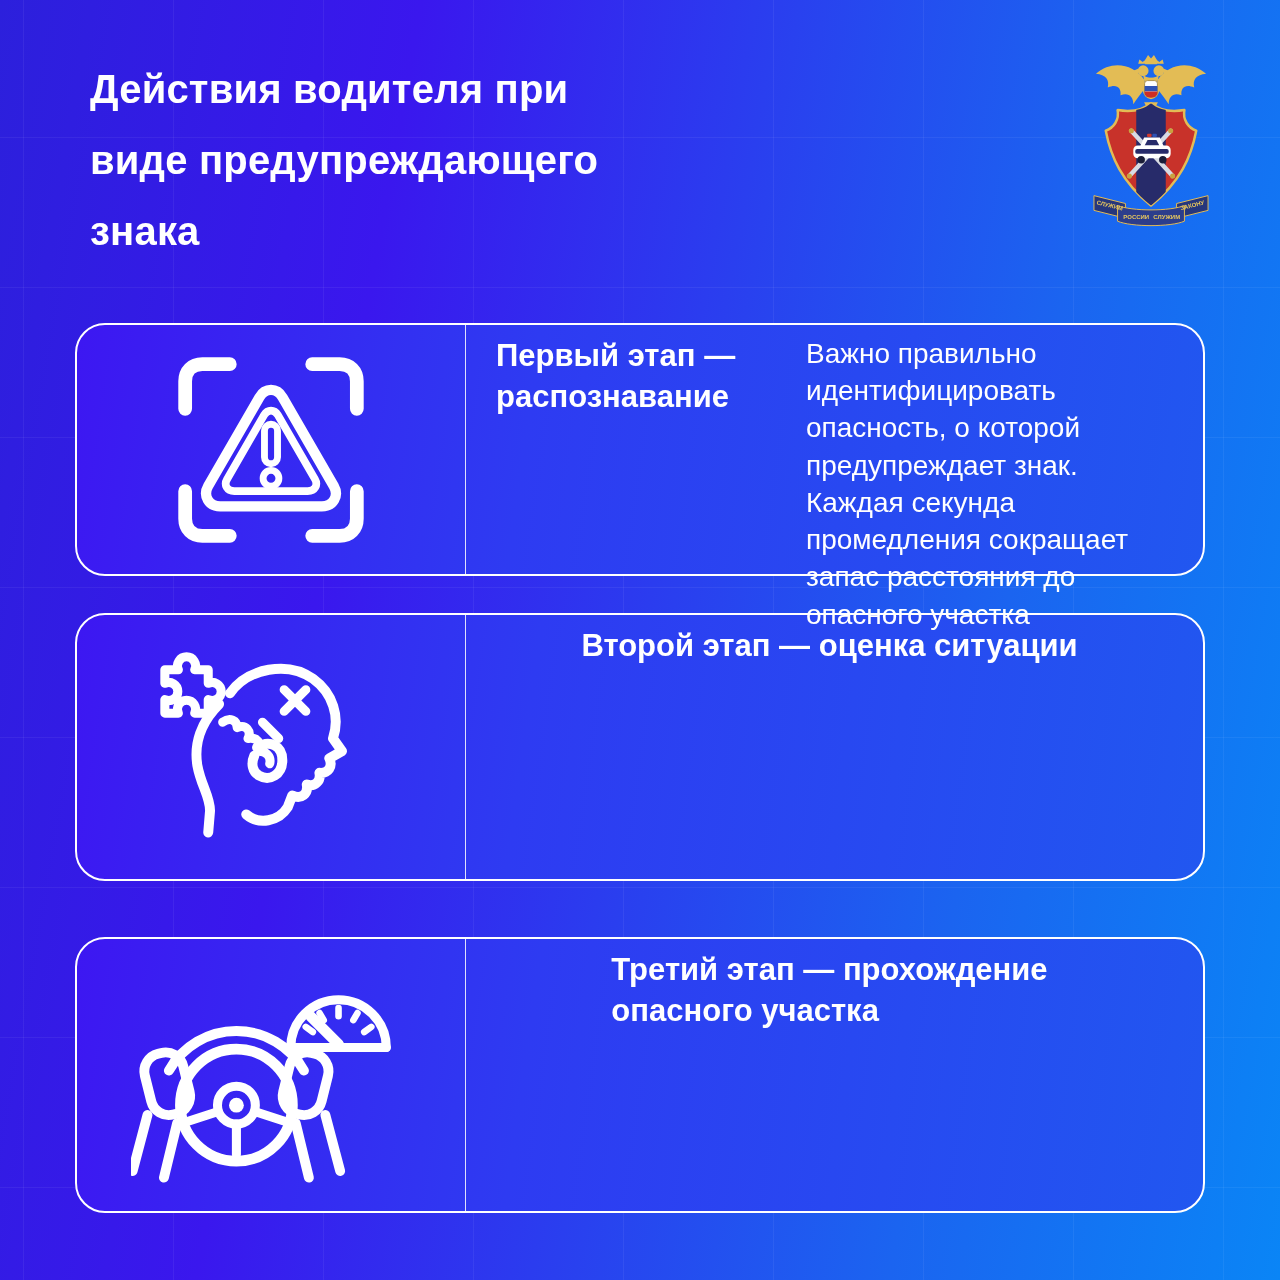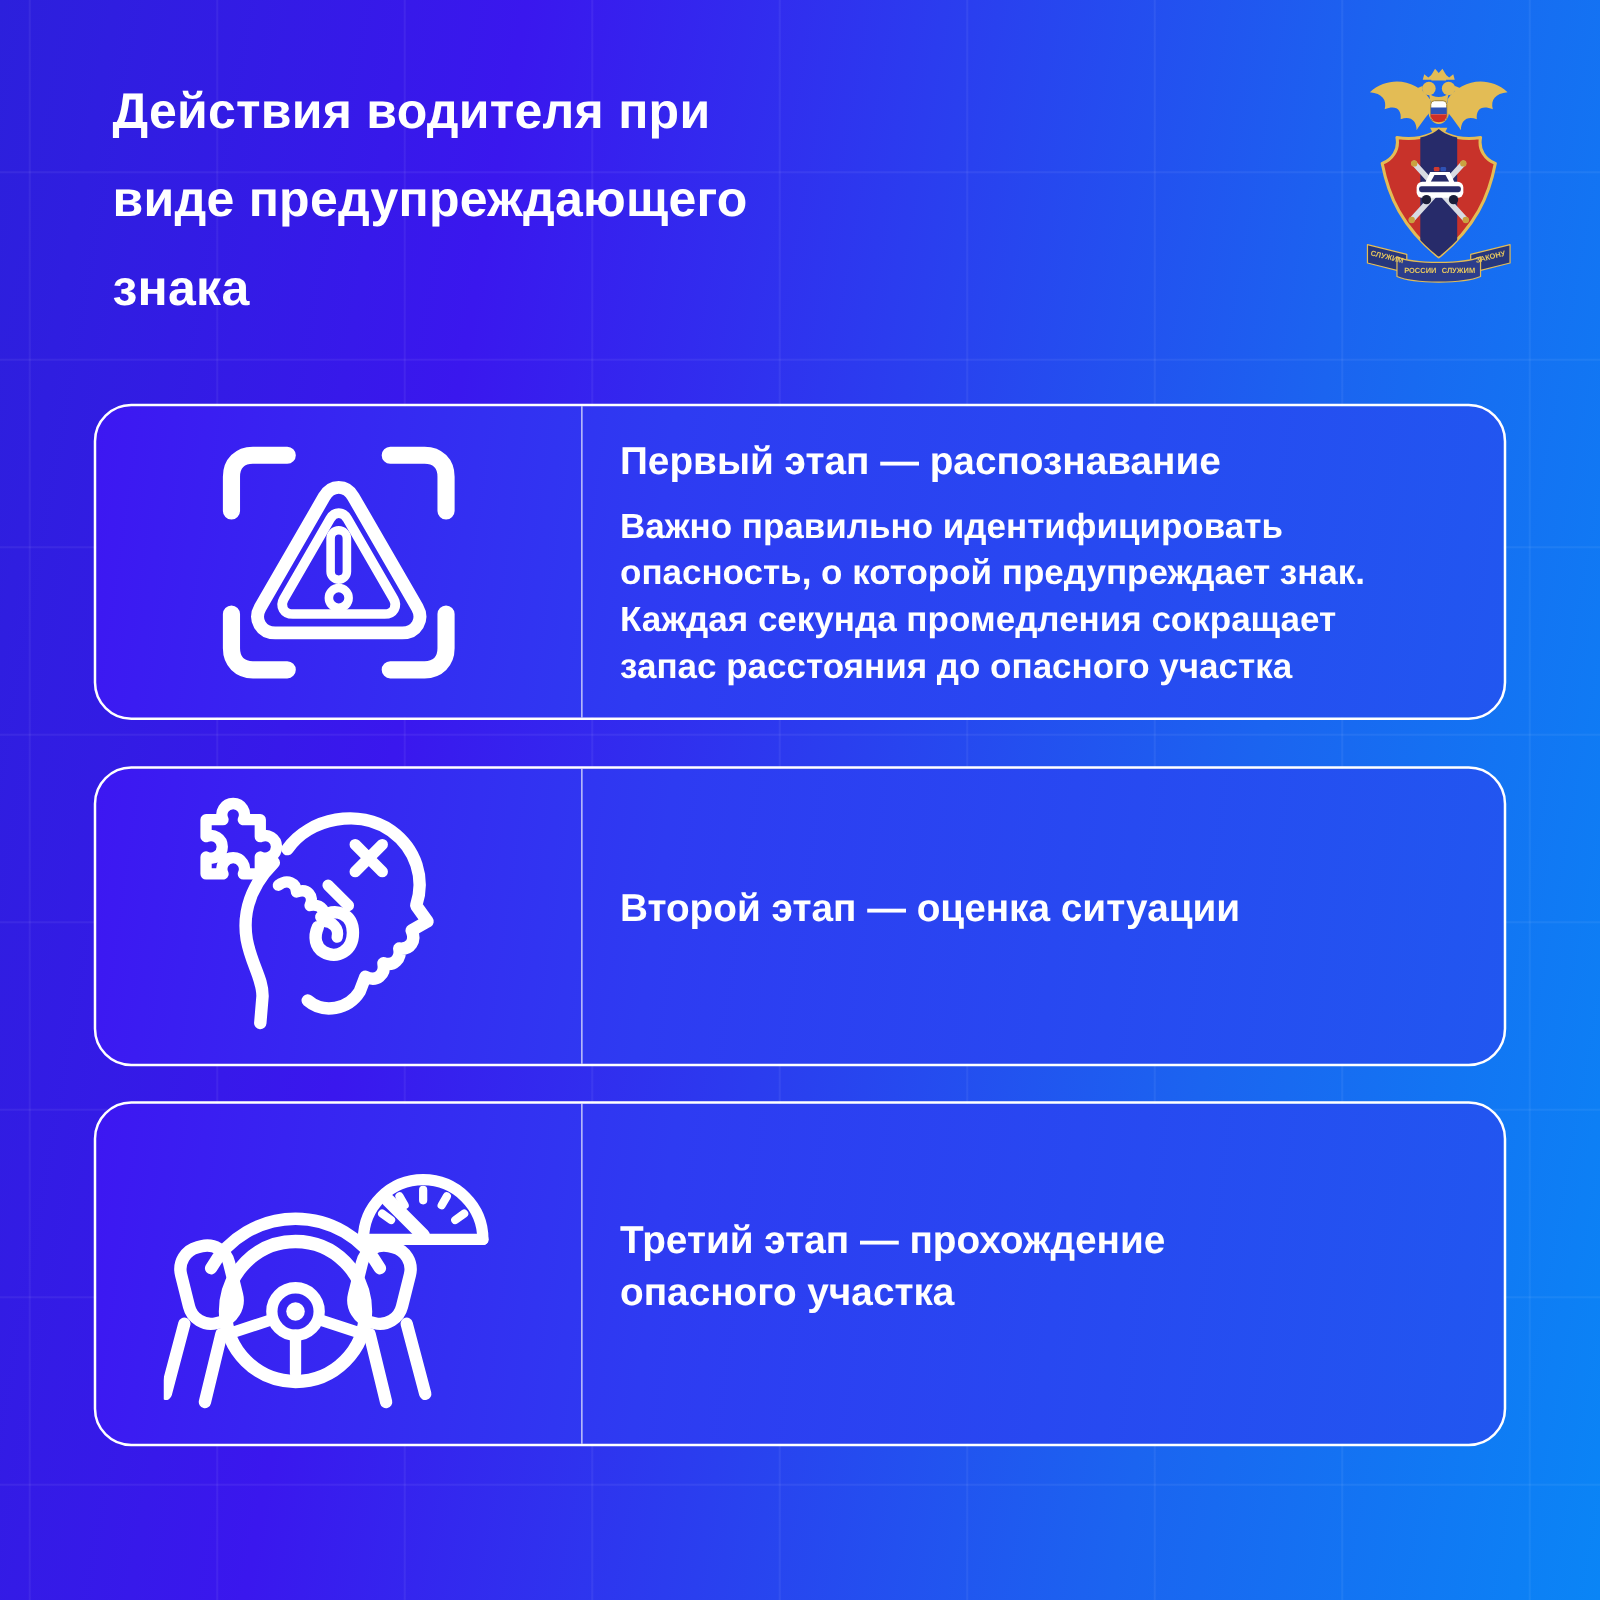--- a/index.html
+++ b/index.html
@@ -22,33 +22,33 @@
     white-space:pre-line;
   }
   .emblem{position:absolute;left:1092px;top:50px;z-index:2;}
   .cards{position:absolute;left:75px;top:323px;width:1130px;z-index:1;}
   .card{
     display:flex;box-sizing:border-box;width:1130px;
     border:2px solid #ffffff;border-radius:30px;
     background:linear-gradient(98deg,#3d17f2 0%,#2e3bf2 40%,#2157f0 100%);
   }
   .card-1{height:253px;margin-bottom:37px;}
-  .card-2{height:240px;margin-bottom:28px;}
+  .card-2{height:268px;margin-bottom:56px;}
   .card-3{height:276px;margin-top:28px;}
   .card-icon{
     width:388px;flex:0 0 388px;display:flex;align-items:center;justify-content:center;
     border-right:1.5px solid rgba(255,255,255,0.85);
   }
   .card-icon svg{display:block;}
   .card-text{
-    flex:1;display:flex;flex-direction:column;justify-content:center;
+    flex:1;display:flex;flex-direction:row;justify-content:center;
     padding:10px 40px 10px 30px;
   }
   .card-title{font-size:31px;font-weight:700;line-height:1.33;margin:0 0 13px;white-space:pre-line;}
-  .card-body{font-size:28px;font-weight:700;line-height:1.33;white-space:pre-line;}
+  .card-body{font-size:28px;font-weight:400;line-height:1.33;white-space:pre-line;}
   .emblem text{font-family:"Liberation Sans",sans-serif;font-weight:700;}
 </style>
 </head>
 <body>
 
 <div class="page">
   <div class="grid-overlay"></div>
 
   <h1 class="title">Действия водителя при
 виде предупреждающего

